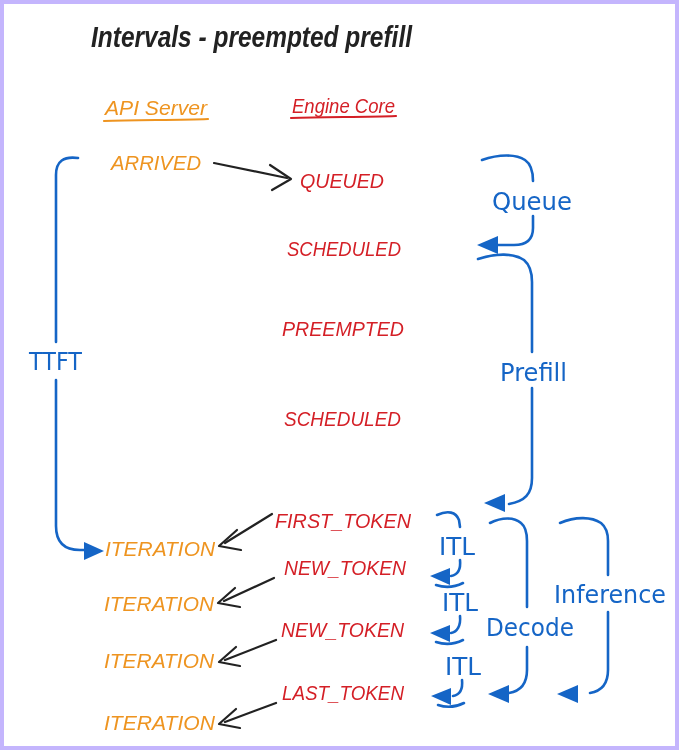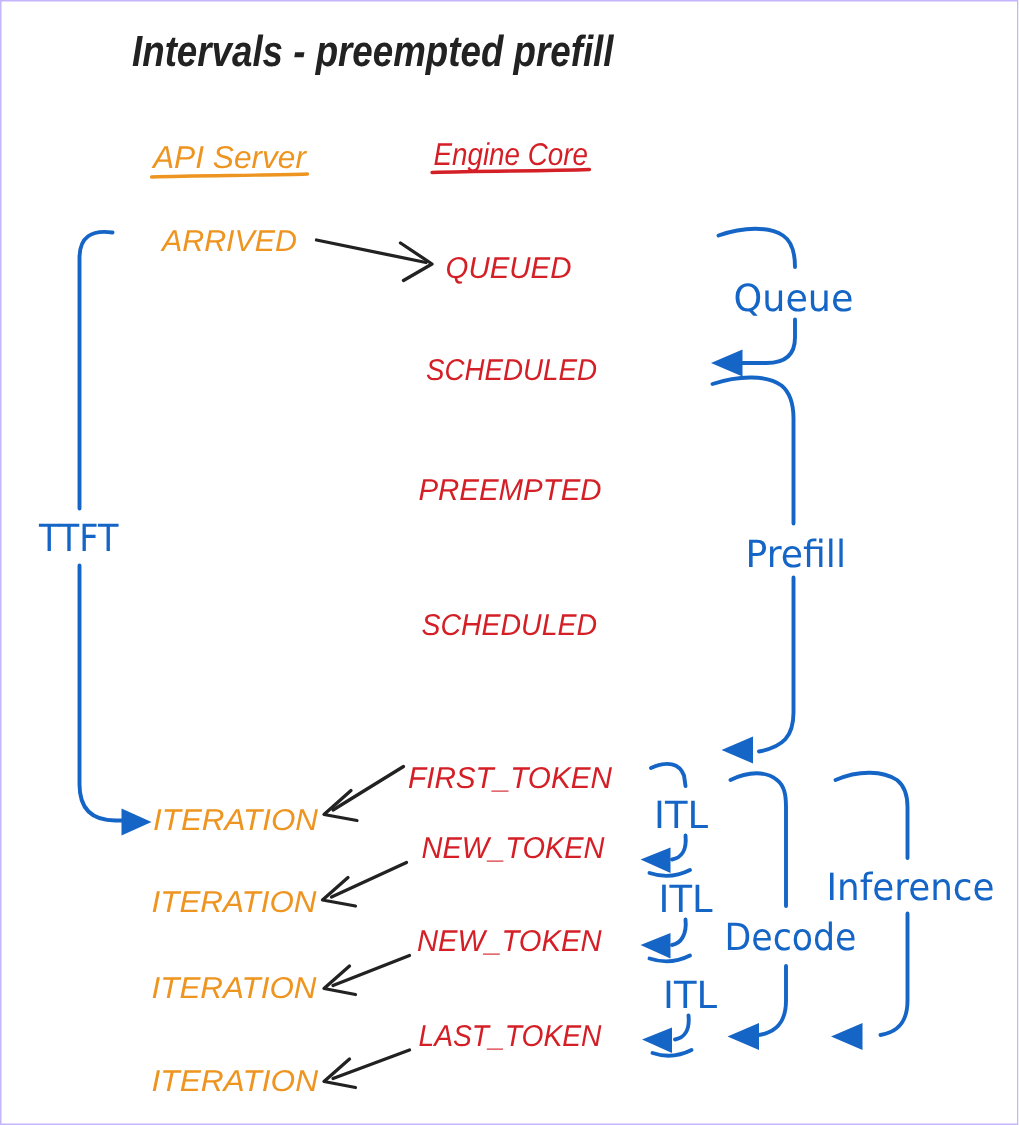--- a/index.html
+++ b/index.html
@@ -1,20 +1,20 @@
 <!DOCTYPE html>
 <html style="--orange: #EE9420; --red: #D41F26; --blue: #1565C6; --ink: #222222;"><head>
 <meta charset="utf-8">
 <style>
   html,body{margin:0;padding:0;background:#ffffff;}
   #canvas{
     position:relative;
     width:679px;height:750px;
     background:#ffffff;
-    border:1px solid #c4b5fd;
+    border:4px solid #c4b5fd;
     box-sizing:border-box;
     overflow:hidden;
     font-family:"Liberation Sans",sans-serif;
   }
   svg{display:block;}
   
   .hand-title{font:italic 700 29px "Liberation Sans",sans-serif;fill:var(--ink);}
   .hand-header{font:italic 400 21px "Liberation Sans",sans-serif;}
   .hand-event{font:italic 400 20px "Liberation Sans",sans-serif;}
   .t-orange{fill:var(--orange);}

